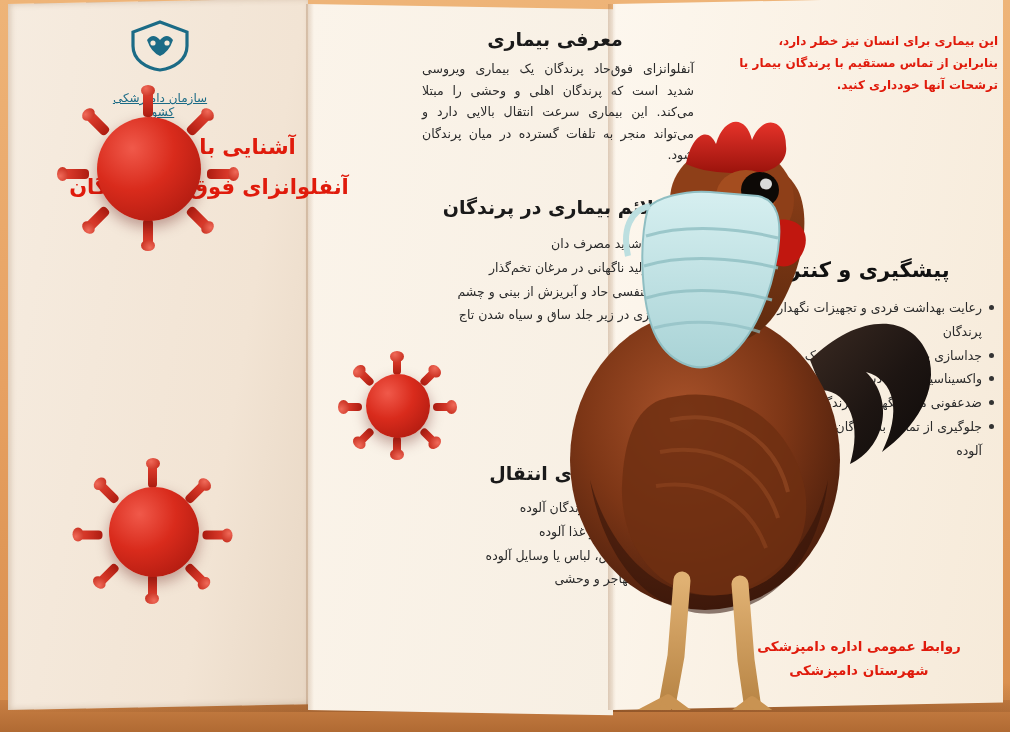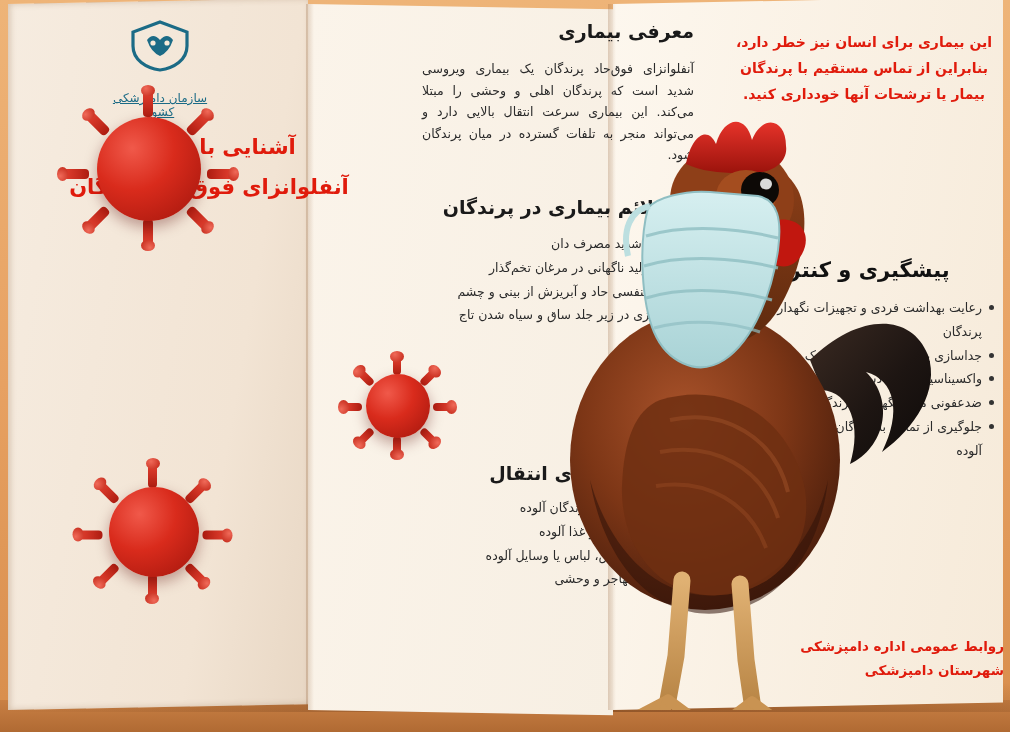--- a/index.html
+++ b/index.html
@@ -49,31 +49,31 @@
   .txt{position:absolute;color:#2b2b2b;direction:rtl;text-align:right;}
   .hdr{font-weight:bold;color:#1a1a1a;font-size:19px;}
   .body-txt{font-size:12.5px;line-height:1.72;}
 
   ul.bl{list-style:none;margin:0;padding:0;direction:rtl;}
   ul.bl li{position:relative;padding-right:14px;font-size:12.5px;line-height:1.9;color:#2b2b2b;}
   ul.bl li:before{content:"";position:absolute;right:2px;top:9px;width:5px;height:5px;
     border-radius:50%;background:#333;}
 
   
-  .warn{top:30px;right:12px;width:268px;font-size:14px;font-weight:bold;
-    line-height:1.85;color:#e01b0c;text-align:center;}
+  .warn{top:30px;right:12px;width:268px;font-size:12px;font-weight:bold;
+    line-height:1.85;color:#e01b0c;text-align:right;}
 
   .left-head{top:258px;right:18px;width:264px;text-align:center;font-size:21px;font-weight:bold;color:#111;}
   .left-list{position:absolute;top:296px;right:14px;width:270px;}
 
-  .footer-red{position:absolute;top:634px;right:6px;width:270px;
+  .footer-red{position:absolute;top:634px;right:16px;width:270px;text-align:center;
     font-size:13.5px;font-weight:bold;color:#e01b0c;line-height:1.8;}
 
   
-  .m-head1{top:20px;right:316px;width:278px;}
+  .m-head1{top:28px;right:316px;width:278px;text-align:center;}
   .m-par{top:58px;right:316px;width:272px;text-align:justify;}
   .m-head2{top:196px;right:316px;width:278px;text-align:center;}
   .m-list2{position:absolute;top:232px;right:318px;width:268px;}
   .m-head3{top:462px;right:316px;width:278px;text-align:center;}
   .m-list3{position:absolute;top:496px;right:318px;width:268px;}
 
   
   .r-title{position:absolute;top:128px;right:622px;width:358px;text-align:center;
     font-size:21px;font-weight:bold;color:#e01b0c;line-height:1.9;}
 

